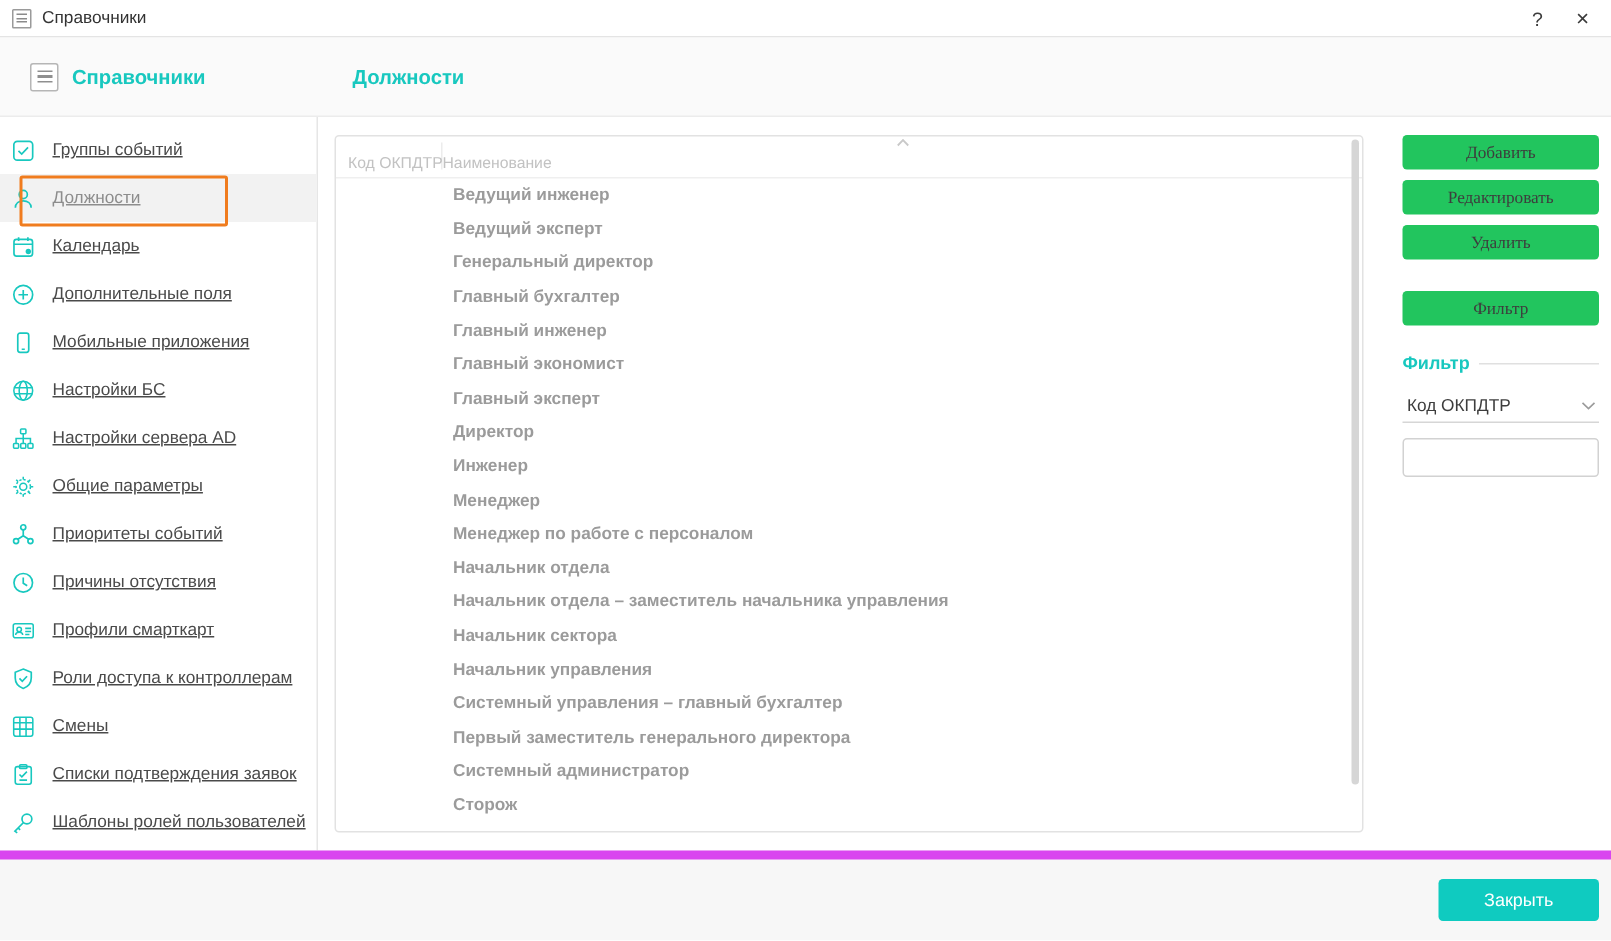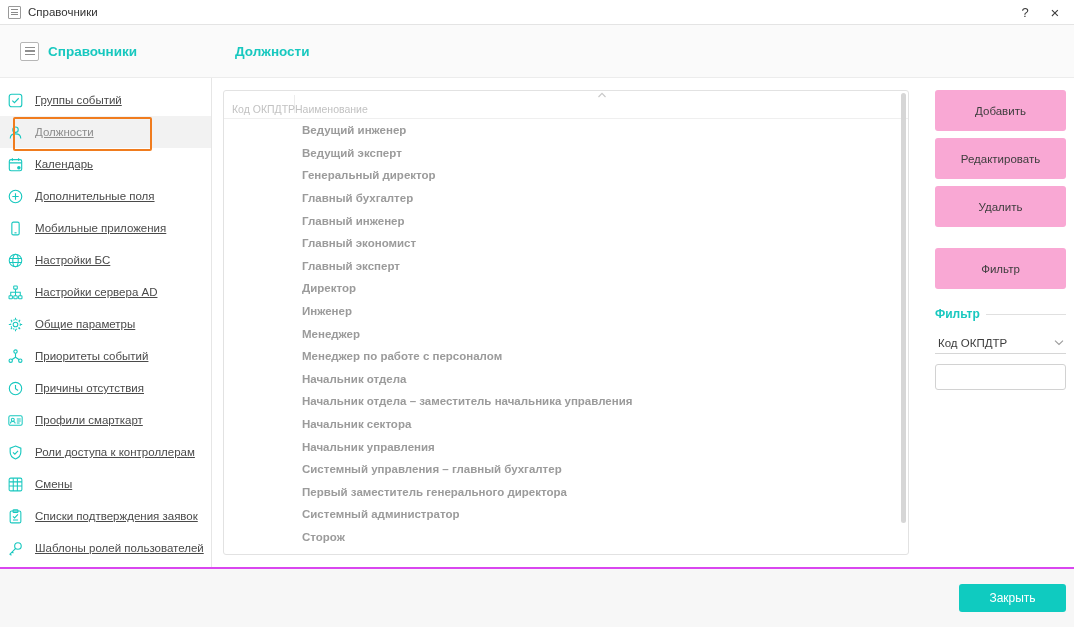--- a/index.html
+++ b/index.html
@@ -222,25 +222,25 @@
 
   
   .rightpanel {
     flex: 0 0 139px;
     width: 139px;
     padding: 0 8px 0 0;
     display: flex; flex-direction: column;
     gap: 0;
   }
   .pbtn {
-    height: 41px;
-    background: #f9a8d4;
+    height: 23px;
+    background: #22c55e;
     border: none;
     border-radius: 3px;
-    font-family: Liberation Sans, sans-serif;
+    font-family: Liberation Serif, serif;
     font-size: 11.5px;
     color: #3d3d3d;
     margin-bottom: 7px;
     cursor: default;
     white-space: nowrap;
     overflow: hidden;
   }
   .pbtn.spaced { margin-top: 14px; }
 
   .fieldset {
@@ -279,21 +279,21 @@
     color: #3d3d3d;
     padding: 0 6px;
     outline: none;
   }
 
   
   .footer {
     flex: 0 0 60px;
     height: 60px;
     background: #f7f7f7;
-    border-top: 2px solid #d946ef;
+    border-top: 6px solid #d946ef;
     display: flex; align-items: center; justify-content: flex-end;
     padding-right: 8px;
   }
   .close-btn {
     width: 107px; height: 28px;
     background: #0fcbc0;
     border: none; border-radius: 3px;
     color: #ffffff;
     font-family: inherit;
     font-size: 12px;

